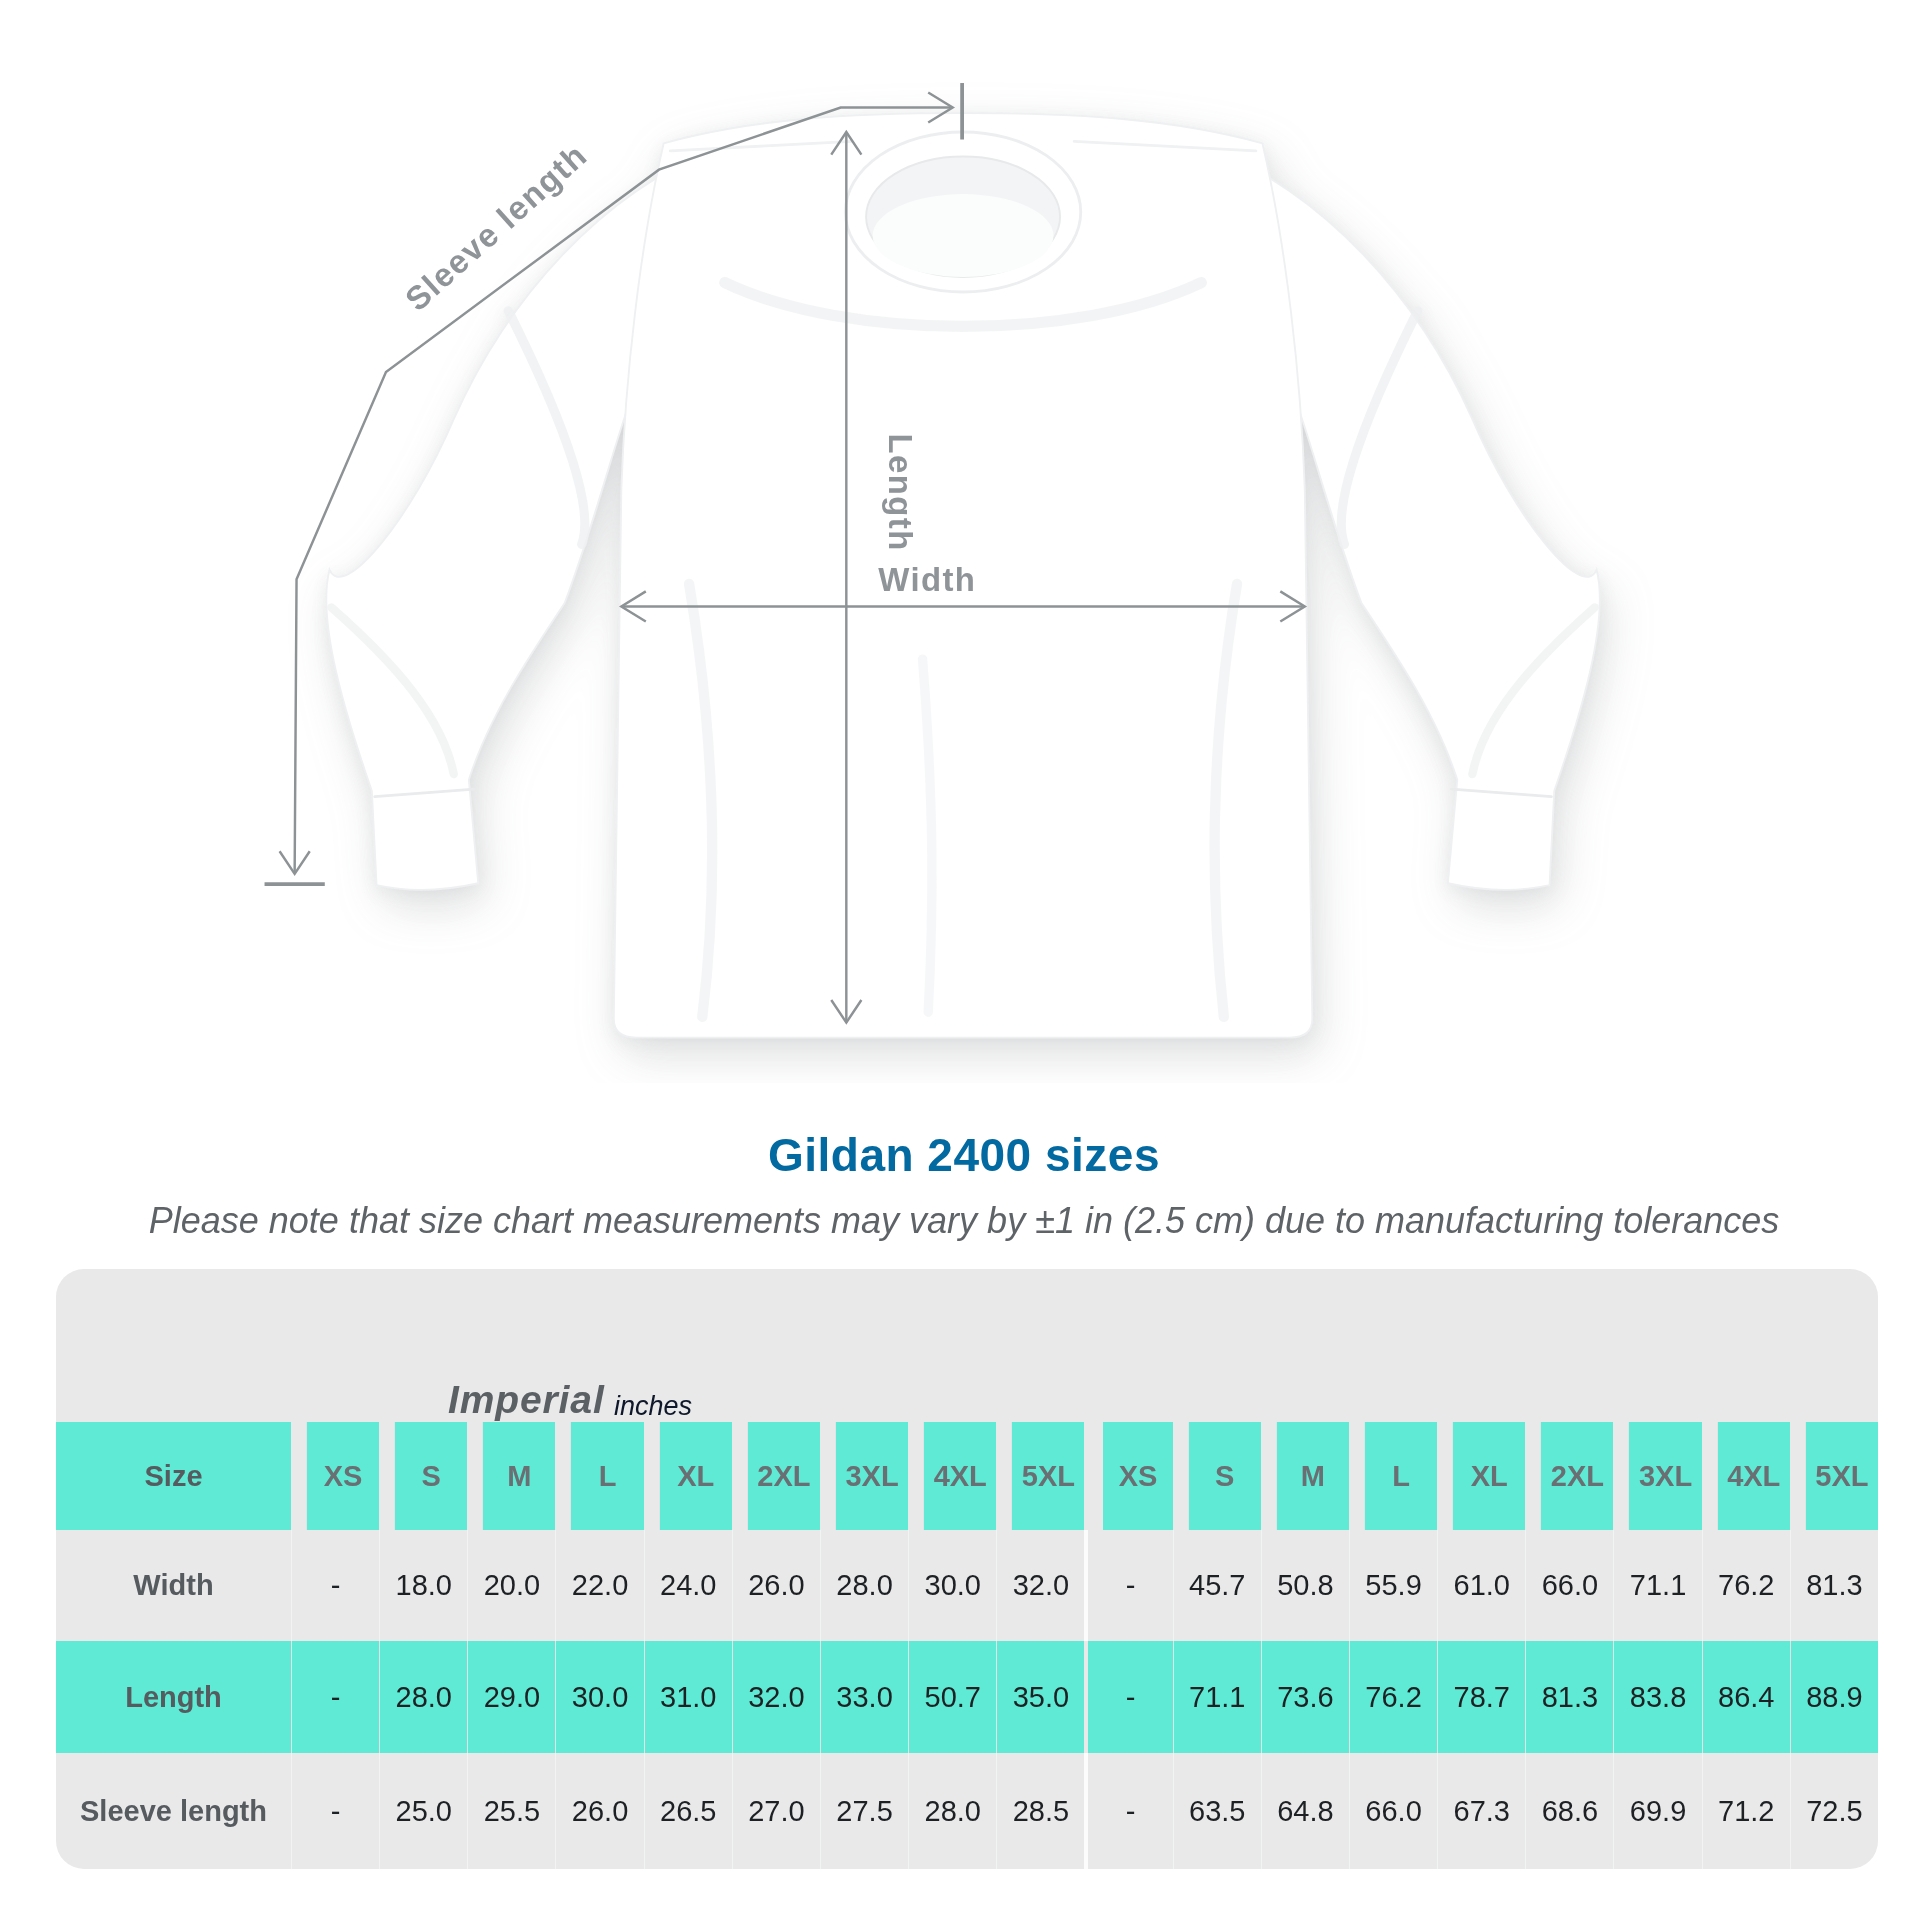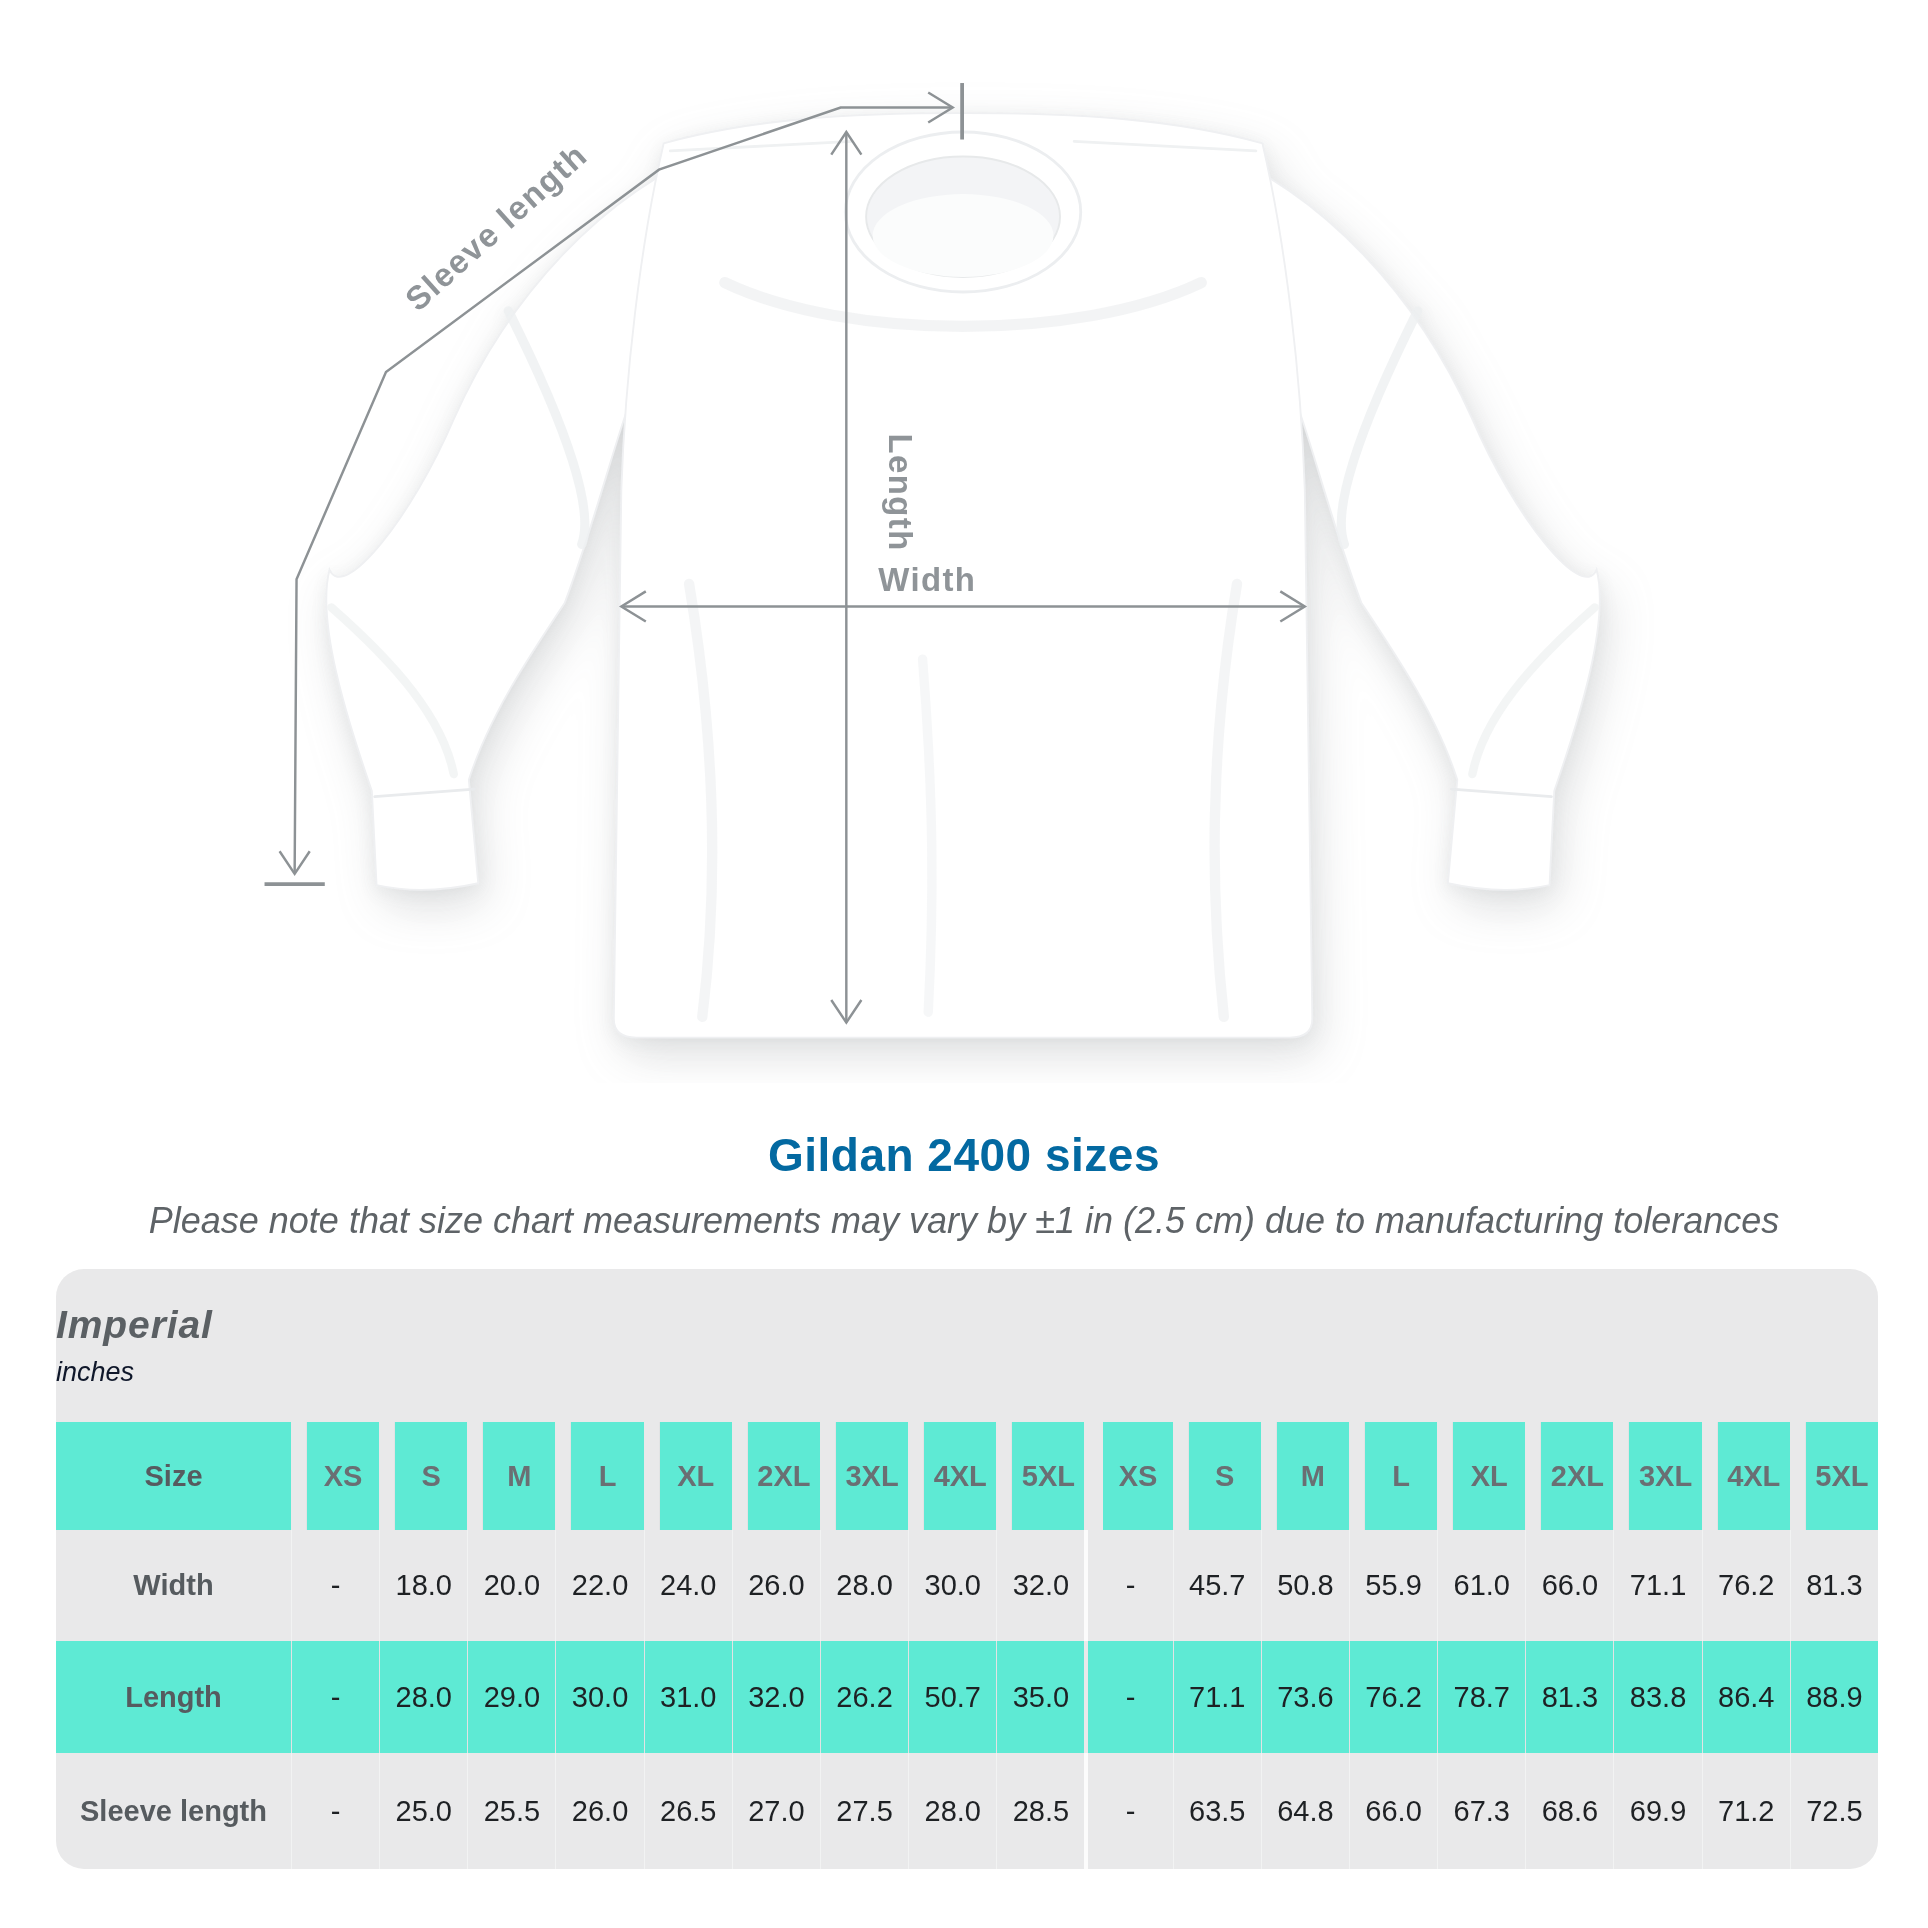--- a/index.html
+++ b/index.html
@@ -19,22 +19,22 @@
   
   .title { position:absolute; top:1128px; left:0; width:100%; text-align:center;
            font-size:46px; font-weight:700; color:#0369a1; letter-spacing:0.5px; }
   .subtitle { position:absolute; top:1200px; left:0; width:100%; text-align:center;
               font-style:italic; font-size:36px; color:#5e6367; }
 
   
   .tbl { position:absolute; left:56px; top:1269px; width:1822px; height:600px;
          background:#e9e9ea; border-radius:28px; overflow:hidden; }
   .units { height:153px; display:flex; }
-  .uhalf { height:100%; display:flex; flex-direction:column; justify-content:center;
-           align-items:flex-start; gap:9.4px; }
+  .uhalf { height:100%; display:flex; justify-content:center;
+           align-items:flex-end; gap:9.4px; }
   .uhalf.imp { width:1028px; }
   .uhalf.met { flex:1; }
   .uname { font-style:italic; font-weight:700; font-size:39px; color:#5b6064; letter-spacing:0.9px; }
   .uunit { font-style:italic; font-size:27px; color:#0f172a; }
 
   .grid { display:grid; grid-template-columns:235px repeat(18, 1fr);
           grid-template-rows:108px 111px 112px 116px; }
   .c { display:flex; align-items:center; justify-content:center;
        font-size:29px; color:#1e2124; white-space:nowrap; }
   .w { background:#5eead4; border-left:0.9px solid #e2e3e4; }
@@ -186,21 +186,21 @@
       <div class="c g">76.2</div>
       <div class="c g">81.3</div>
 
       <div class="c w f rl">Length</div>
       <div class="c w">-</div>
       <div class="c w">28.0</div>
       <div class="c w">29.0</div>
       <div class="c w">30.0</div>
       <div class="c w">31.0</div>
       <div class="c w">32.0</div>
-      <div class="c w">26.2</div>
+      <div class="c w">33.0</div>
       <div class="c w">50.7</div>
       <div class="c w">35.0</div>
       <div class="c w s">-</div>
       <div class="c w">71.1</div>
       <div class="c w">73.6</div>
       <div class="c w">76.2</div>
       <div class="c w">78.7</div>
       <div class="c w">81.3</div>
       <div class="c w">83.8</div>
       <div class="c w">86.4</div>

